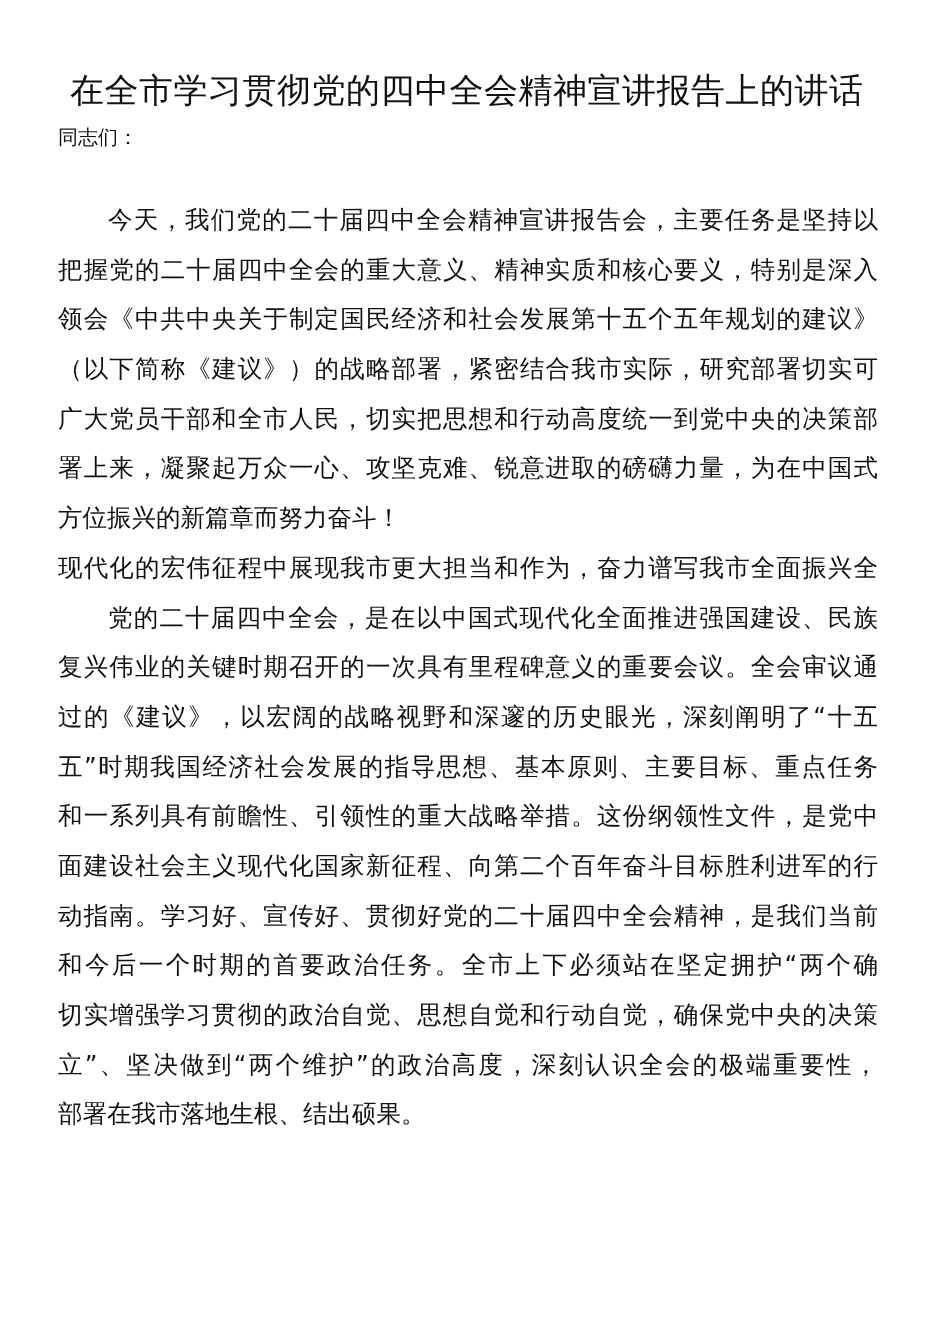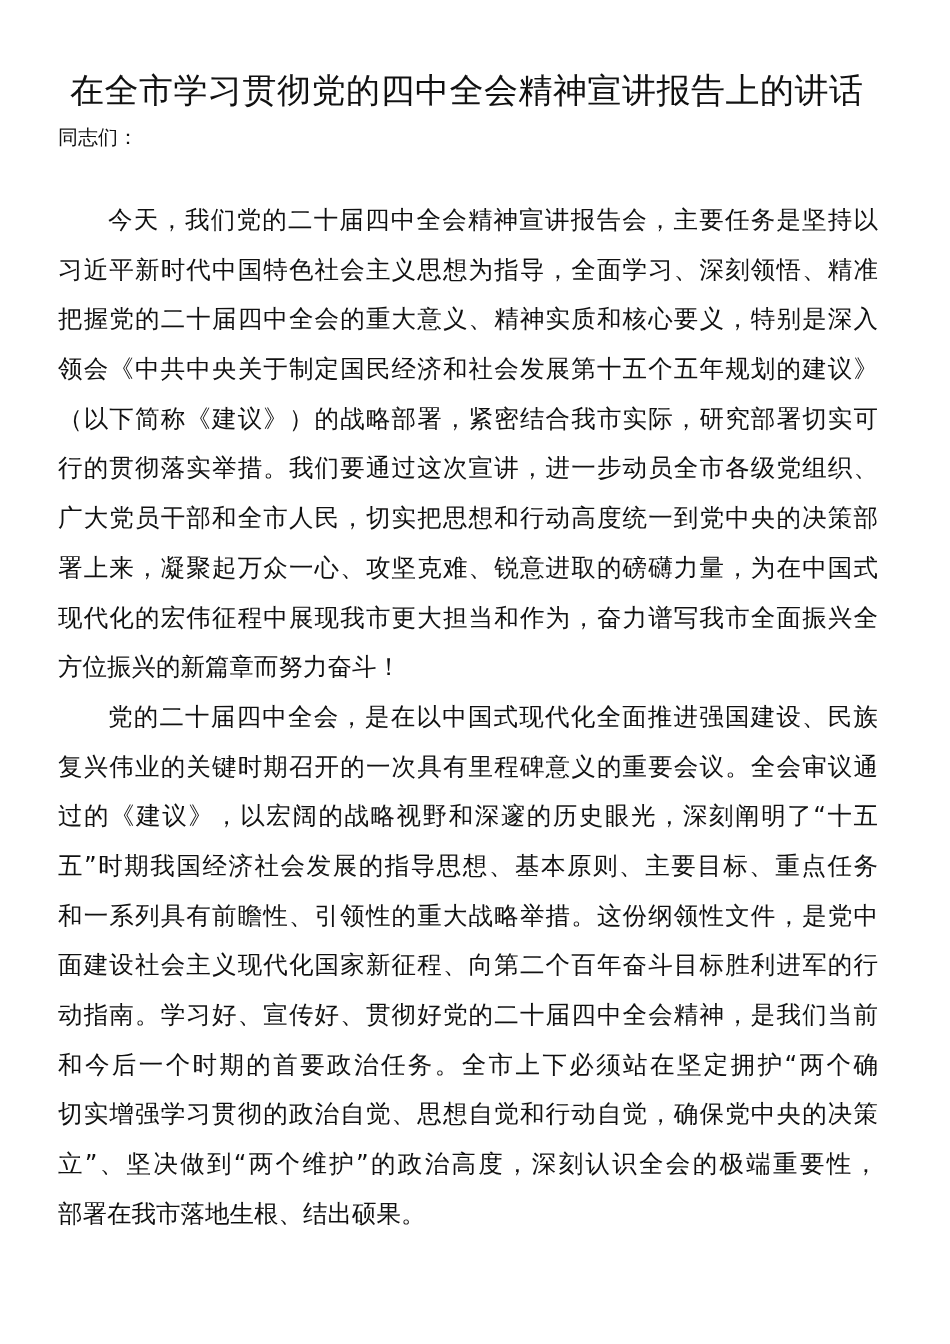--- a/index.html
+++ b/index.html
@@ -67,29 +67,27 @@
 </head>
 <body>
 
 <div class="page">
   <div class="title">在全市学习贯彻党的四中全会精神宣讲报告上的讲话</div>
   <div class="salutation">同志们：</div>
 
   <div class="body-lines">
 
     <div class="line indent">今天，我们党的二十届四中全会精神宣讲报告会，主要任务是坚持以</div>
-    <div class="line">习近平新时代中国特色社会主义思想为指导，全面学习、深刻领悟、精准</div>
     <div class="line">把握党的二十届四中全会的重大意义、精神实质和核心要义，特别是深入</div>
     <div class="line">领会《中共中央关于制定国民经济和社会发展第十五个五年规划的建议》</div>
     <div class="line">（以下简称《建议》）的战略部署，紧密结合我市实际，研究部署切实可</div>
-    <div class="line">行的贯彻落实举措。我们要通过这次宣讲，进一步动员全市各级党组织、</div>
     <div class="line">广大党员干部和全市人民，切实把思想和行动高度统一到党中央的决策部</div>
     <div class="line">署上来，凝聚起万众一心、攻坚克难、锐意进取的磅礴力量，为在中国式</div>
+    <div class="line last">方位振兴的新篇章而努力奋斗！</div>
     <div class="line">现代化的宏伟征程中展现我市更大担当和作为，奋力谱写我市全面振兴全</div>
-    <div class="line last">方位振兴的新篇章而努力奋斗！</div>
 
     <div class="line indent">党的二十届四中全会，是在以中国式现代化全面推进强国建设、民族</div>
     <div class="line">复兴伟业的关键时期召开的一次具有里程碑意义的重要会议。全会审议通</div>
     <div class="line">过的《建议》，以宏阔的战略视野和深邃的历史眼光，深刻阐明了“十五</div>
     <div class="line">五”时期我国经济社会发展的指导思想、基本原则、主要目标、重点任务</div>
     <div class="line">和一系列具有前瞻性、引领性的重大战略举措。这份纲领性文件，是党中</div>
     <div class="line">面建设社会主义现代化国家新征程、向第二个百年奋斗目标胜利进军的行</div>
     <div class="line">动指南。学习好、宣传好、贯彻好党的二十届四中全会精神，是我们当前</div>
     <div class="line">和今后一个时期的首要政治任务。全市上下必须站在坚定拥护“两个确</div>
     <div class="line">切实增强学习贯彻的政治自觉、思想自觉和行动自觉，确保党中央的决策</div>

